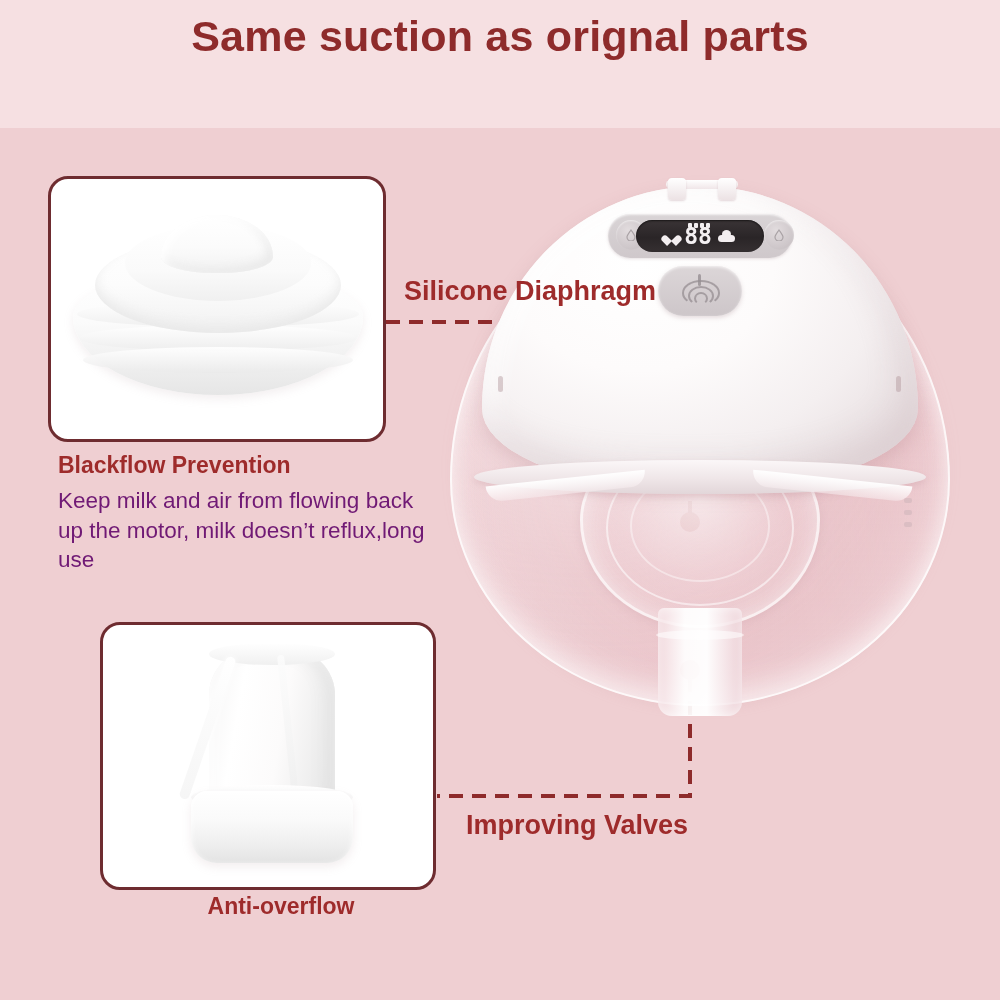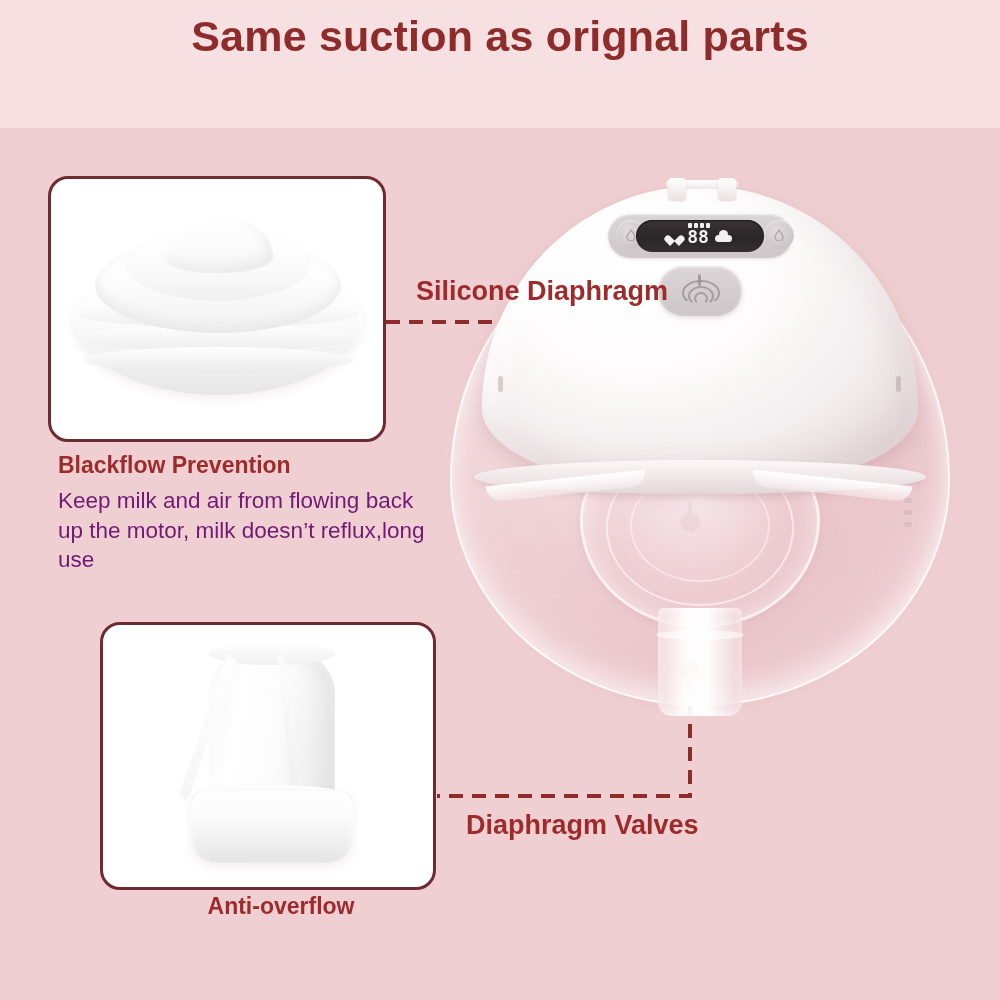--- a/index.html
+++ b/index.html
@@ -40,21 +40,21 @@
   .cap-body{
     color:#701a75;font-size:22.5px;line-height:1.33;font-weight:400;
   }
   .cap-top{left:58px;top:452px;width:380px;}
   .cap-top .cap-title{margin:0 0 6px 0;}
   .cap-bottom{left:116px;top:893px;width:400px;text-align:left;}
   .cap-bottom .cap-title{text-align:center;margin:0 0 4px 0;padding-right:70px;}
 
   
   .callout{position:absolute;color:#9e2b2b;font-weight:bold;font-size:27px;white-space:nowrap;}
-  .callout-diaphragm{left:416px;top:276px;}
+  .callout-diaphragm{left:404px;top:276px;}
   .callout-duckbill{left:466px;top:810px;}
 
   
   .leaders{position:absolute;left:0;top:0;width:1000px;height:1000px;pointer-events:none;}
 
   
   .pump{position:absolute;left:430px;top:178px;width:540px;height:540px;}
 
   
   .pump-shadow{
@@ -164,21 +164,21 @@
     width:13px;height:12px;position:relative;flex:0 0 auto;
   }
   .heart:before,.heart:after{
     content:"";position:absolute;width:7px;height:10px;background:#f3eef0;border-radius:7px 7px 0 0;top:1px;
   }
   .heart:before{left:6px;transform:rotate(45deg);transform-origin:0 100%;}
   .heart:after{left:0px;transform:rotate(-45deg);transform-origin:100% 100%;}
   .digits{display:flex;gap:5px;}
   .digit{
     font-family:"DejaVu Sans Mono","Liberation Mono",monospace;
-    font-size:18px;line-height:23px;color:#f4f0f2;font-weight:bold;letter-spacing:0;
+    font-size:23px;line-height:23px;color:#f4f0f2;font-weight:bold;letter-spacing:0;
   }
   .cloud{
     position:relative;width:17px;height:11px;flex:0 0 auto;
   }
   .cloud:before{
     content:"";position:absolute;left:0;bottom:0;width:17px;height:7px;border-radius:7px;background:#f3eef0;
   }
   .cloud:after{
     content:"";position:absolute;left:4px;bottom:4px;width:9px;height:8px;border-radius:50%;background:#f3eef0;
   }
@@ -378,15 +378,15 @@
       <div class="duck-base-rim"></div>
       <div class="duck-base"></div>
     </div>
   </div>
 
   <div class="cap cap-bottom">
     <div class="cap-title">Anti-overflow</div>
   </div>
 
   <div class="callout callout-diaphragm">Silicone Diaphragm</div>
-  <div class="callout callout-duckbill">Diaphragm Valves</div>
+  <div class="callout callout-duckbill">Improving Valves</div>
 
 </div>
 
 </body></html>

